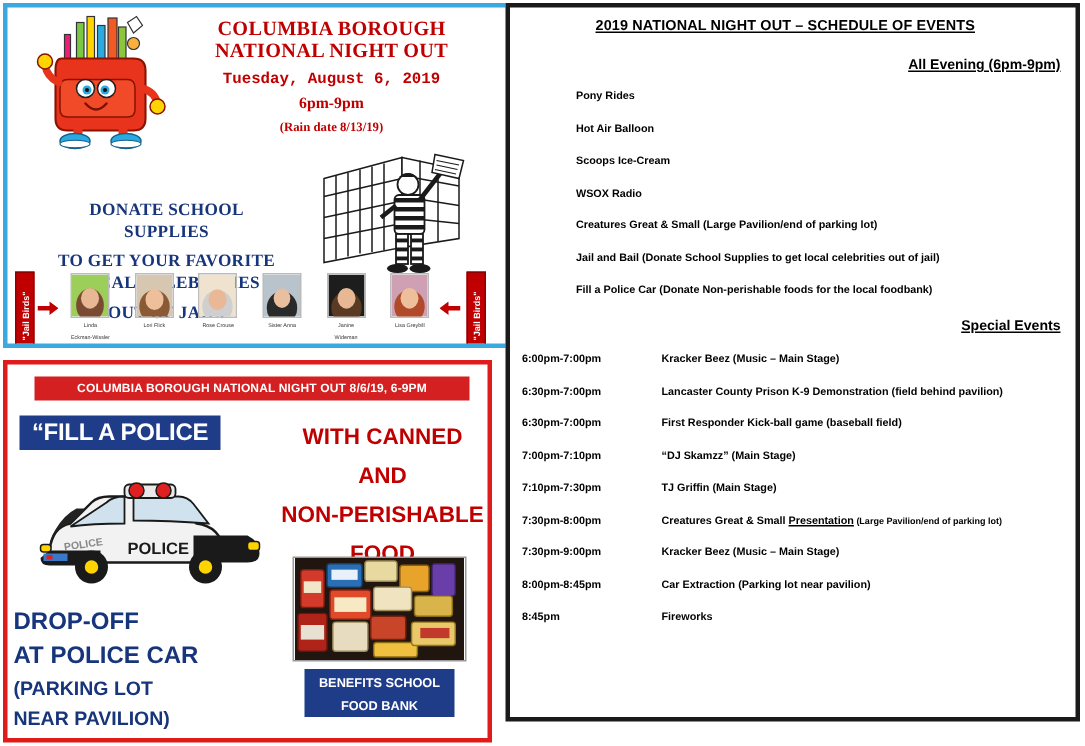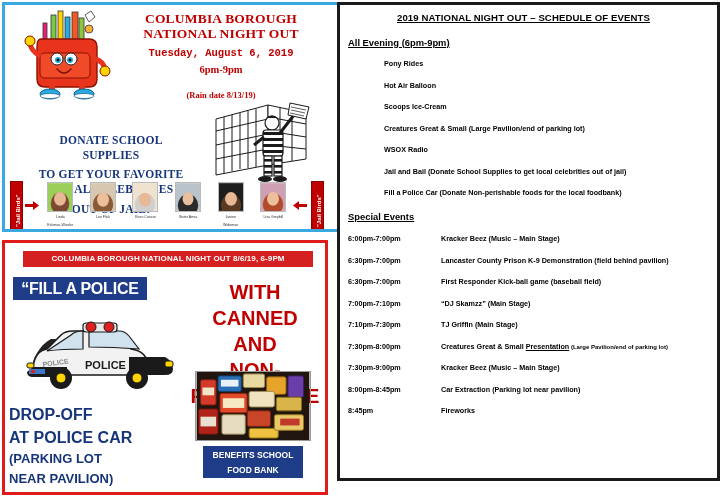--- a/index.html
+++ b/index.html
@@ -37,21 +37,21 @@
     font-size: 10.5px; margin-top: 6px; line-height: 13px;
   }
   .t-time {
     font-family: "Liberation Serif", serif;
     font-weight: bold; color: #c00000;
     font-size: 10.5px; margin-top: 4px;
   }
   .t-rain {
     font-family: "Liberation Serif", serif;
     font-weight: bold; color: #c00000;
-    font-size: 8.5px; margin-top: 15px;
+    font-size: 8.5px; margin-top: 4px;
   }
   .donate-block {
     position: absolute; left: 8px; top: 100px; width: 196px;
     text-align: center;
     font-family: "Liberation Serif", serif;
     font-weight: bold; color: #17357a;
     font-size: 11.5px; line-height: 15px; letter-spacing: .2px; margin-top: 28px;
   }
   .donate-block .l3 { margin-top: 4px; }
   .donate-block .l5 { margin-top: 5px; }
@@ -99,21 +99,21 @@
   }
   .fill-box {
     position: absolute; left: 8px; top: 34px; width: 134px; height: 23px;
     background: #1f3c88; color: #ffffff;
     font-size: 16px; font-weight: bold; line-height: 23px; text-align: center;
     letter-spacing: -.2px;
   }
   .with-canned {
     position: absolute; left: 180px; top: 36px; width: 140px;
     text-align: center; color: #c00000; font-weight: bold;
-    font-size: 20px; line-height: 26px;
+    font-size: 15px; line-height: 26px;
   }
   .police-car { position: absolute; left: 20px; top: 62px; width: 150px; height: 90px; }
   .dropoff {
     position: absolute; left: 4px; top: 160px; width: 172px;
     color: #17357a; font-weight: bold;
   }
   .dropoff .d1 { font-size: 16px; line-height: 23px; }
   .dropoff .d2 { font-size: 13px; line-height: 20px; }
   .food-photo {
     position: absolute; left: 190px; top: 128px; width: 116px; height: 70px;
@@ -132,20 +132,21 @@
     border: 3px solid #1a1a1a; background: #ffffff;
     padding: 7px 10px 0 0; overflow: hidden;
   }
   .sch-title {
     text-align: center; font-weight: bold; font-size: 9.6px;
     text-decoration: underline; letter-spacing: .1px; margin-bottom: 14px;
   }
   .sch-head {
     font-weight: bold; font-size: 9.4px; text-decoration: underline;
     margin: 0 0 11px 8px;
+    text-align: right;
   }
   .sch-head.second { margin-top: 14px; margin-bottom: 12px; }
   .all-item {
     font-weight: bold; font-size: 7.2px; margin: 0 0 12.5px 44px;
   }
   .ev-row { display: flex; margin: 0 0 12.5px 8px; font-weight: bold; }
   .ev-time { width: 93px; font-size: 7.2px; flex: 0 0 93px; }
   .ev-desc { font-size: 7.2px; }
   .ev-desc .u { text-decoration: underline; }
   .ev-desc .sm { font-size: 6px; }
@@ -407,22 +408,22 @@
     </div>
   </div>
 
   <div class="schedule">
     <div class="sch-title">2019 NATIONAL NIGHT OUT – SCHEDULE OF EVENTS</div>
 
     <div class="sch-head">All Evening (6pm-9pm)</div>
     <div class="all-item">Pony Rides</div>
     <div class="all-item">Hot Air Balloon</div>
     <div class="all-item">Scoops Ice-Cream</div>
+    <div class="all-item">WSOX Radio</div>
     <div class="all-item">Creatures Great &amp; Small (Large Pavilion/end of parking lot)</div>
-    <div class="all-item">WSOX Radio</div>
     <div class="all-item">Jail and Bail (Donate School Supplies to get local celebrities out of jail)</div>
     <div class="all-item">Fill a Police Car (Donate Non-perishable foods for the local foodbank)</div>
 
     <div class="sch-head second">Special Events</div>
 
     <div class="ev-row">
       <div class="ev-time">6:00pm-7:00pm</div>
       <div class="ev-desc">Kracker Beez (Music – Main Stage)</div>
     </div>
     <div class="ev-row">

